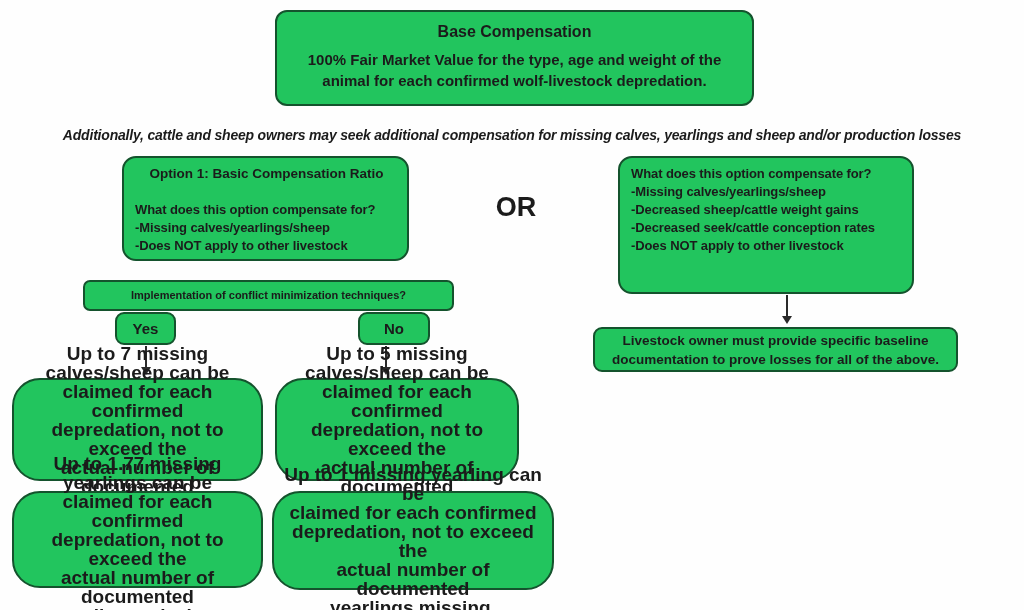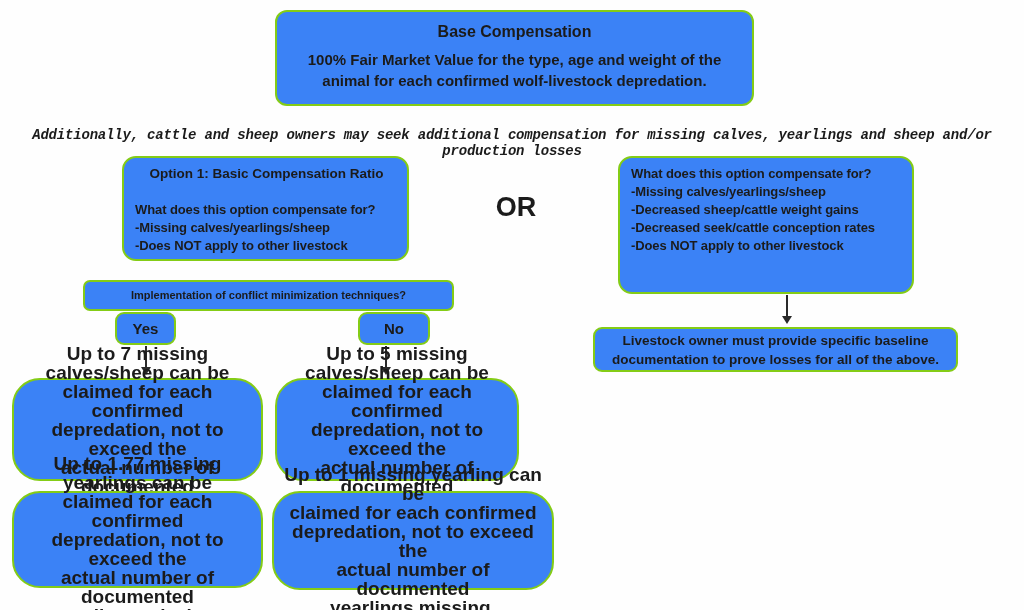--- a/index.html
+++ b/index.html
@@ -8,31 +8,31 @@
     width:1024px; height:610px;
     background:#fefefe;
     font-family:"Liberation Sans", sans-serif;
     font-weight:bold;
     color:#1b1b1b;
     overflow:hidden;
   }
   .box {
     position:absolute;
     box-sizing:border-box;
-    border:2px solid #84cc16;
-    background:#3b82f6;
+    border:2px solid #14532d;
+    background:#22c55e;
   }
   
   .base-box { left:275px; top:10px; width:479px; height:96px; border-radius:12px; text-align:center; }
   .base-title { margin-top:11px; font-size:16px; }
   .base-body { margin-top:8px; font-size:15px; line-height:21px; white-space:pre-line; }
   
   .note {
     position:absolute; left:0; top:127px; width:1024px;
-    text-align:center; font-style:italic; font-size:14px; letter-spacing:-0.2px;font-family:Liberation Mono, monospace;
+    text-align:center; font-style:italic; font-size:14px; letter-spacing:-0.2px;
   }
   
   .option-box { border-radius:14px; padding:7px 9px 0 11px; font-size:13px; line-height:18px; }
   .option1-box { left:122px; top:156px; width:287px; height:105px; }
   .option2-box { left:618px; top:156px; width:296px; height:138px; }
   .option-title { text-align:center; margin-bottom:18px; white-space:nowrap; font-size:13.5px; }
   .option-line { white-space:nowrap; letter-spacing:-0.1px; }
   
   .or-label { position:absolute; left:486px; top:192px; width:60px; text-align:center; font-size:27px; }
   

